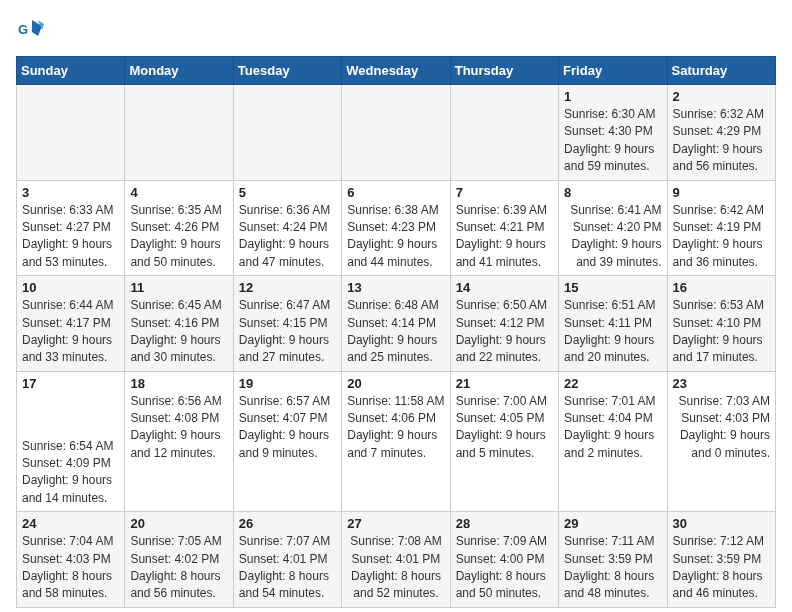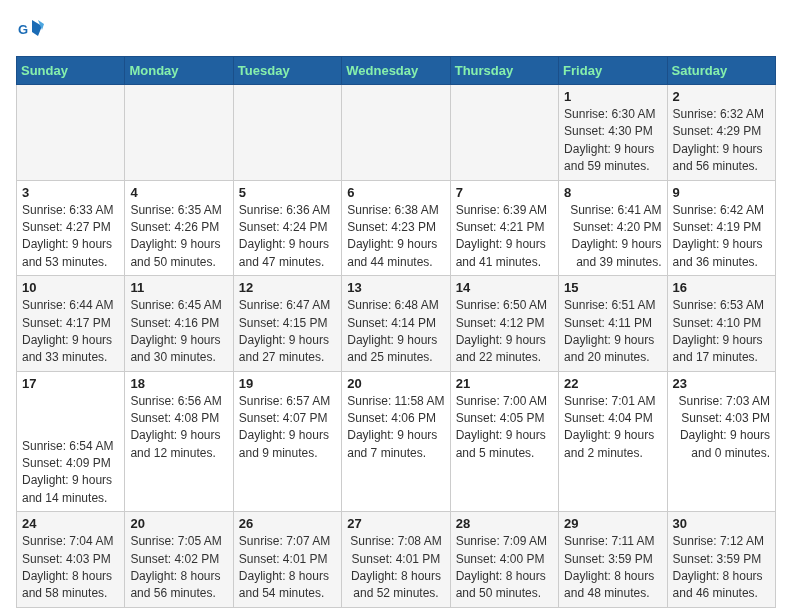--- a/index.html
+++ b/index.html
@@ -41,21 +41,21 @@
       font-size: 15px;
       color: #444;
     }
     table {
       width: 100%;
       border-collapse: collapse;
       table-layout: fixed;
     }
     thead th {
       background: #2060a0;
-      color: #86efac;
+      color: #ffffff;
       font-size: 13px;
       font-weight: bold;
       padding: 6px 4px;
       text-align: left;
       border: 1px solid #1a4f8a;
     }
     tbody td {
       vertical-align: top;
       border: 1px solid #ccc;
       padding: 4px 5px;

